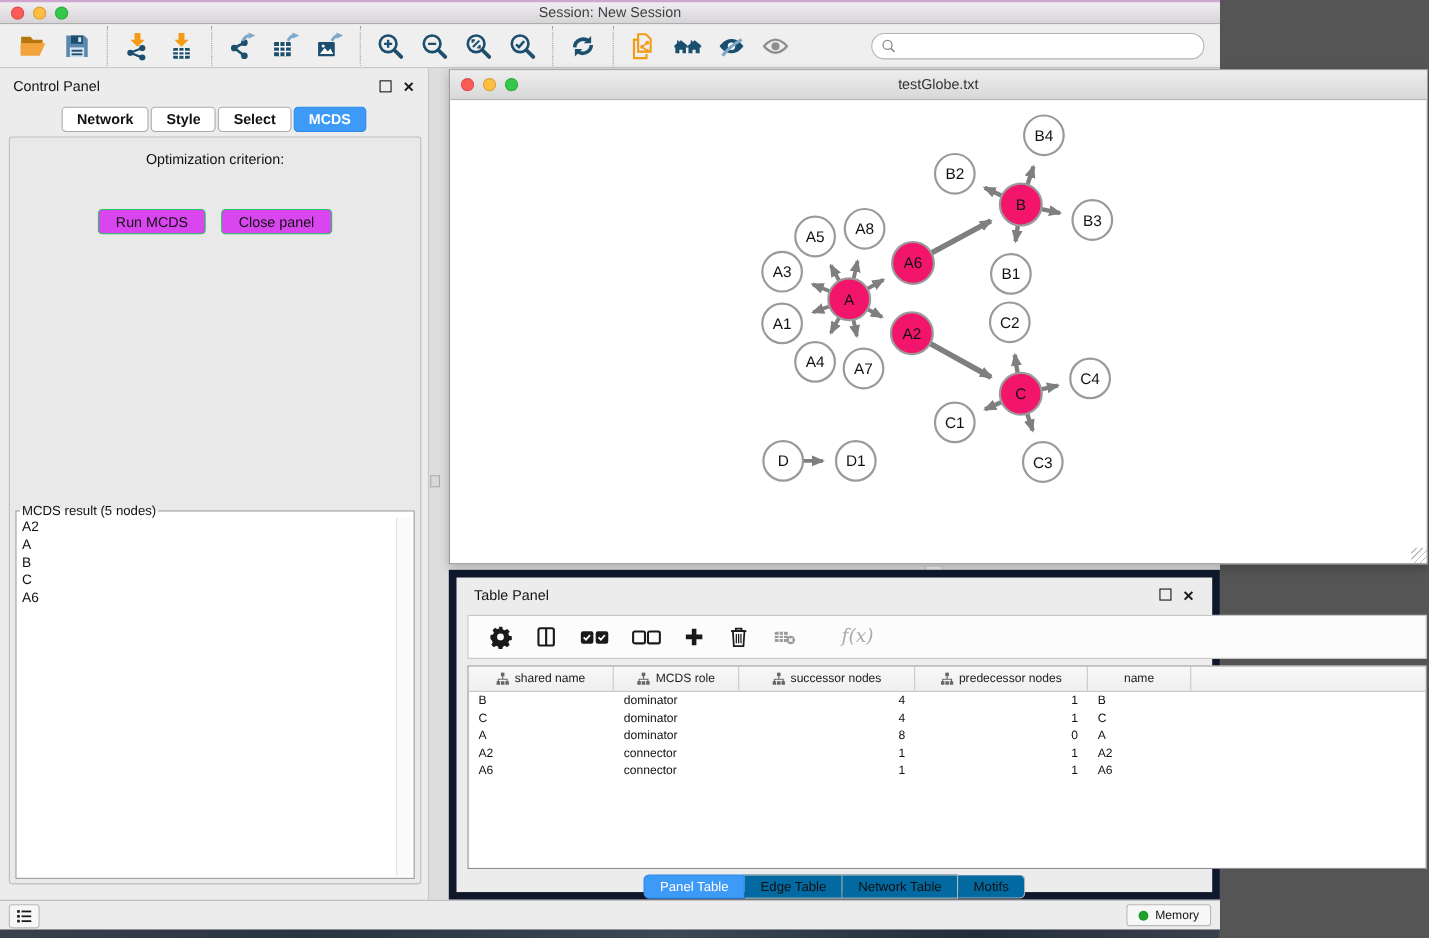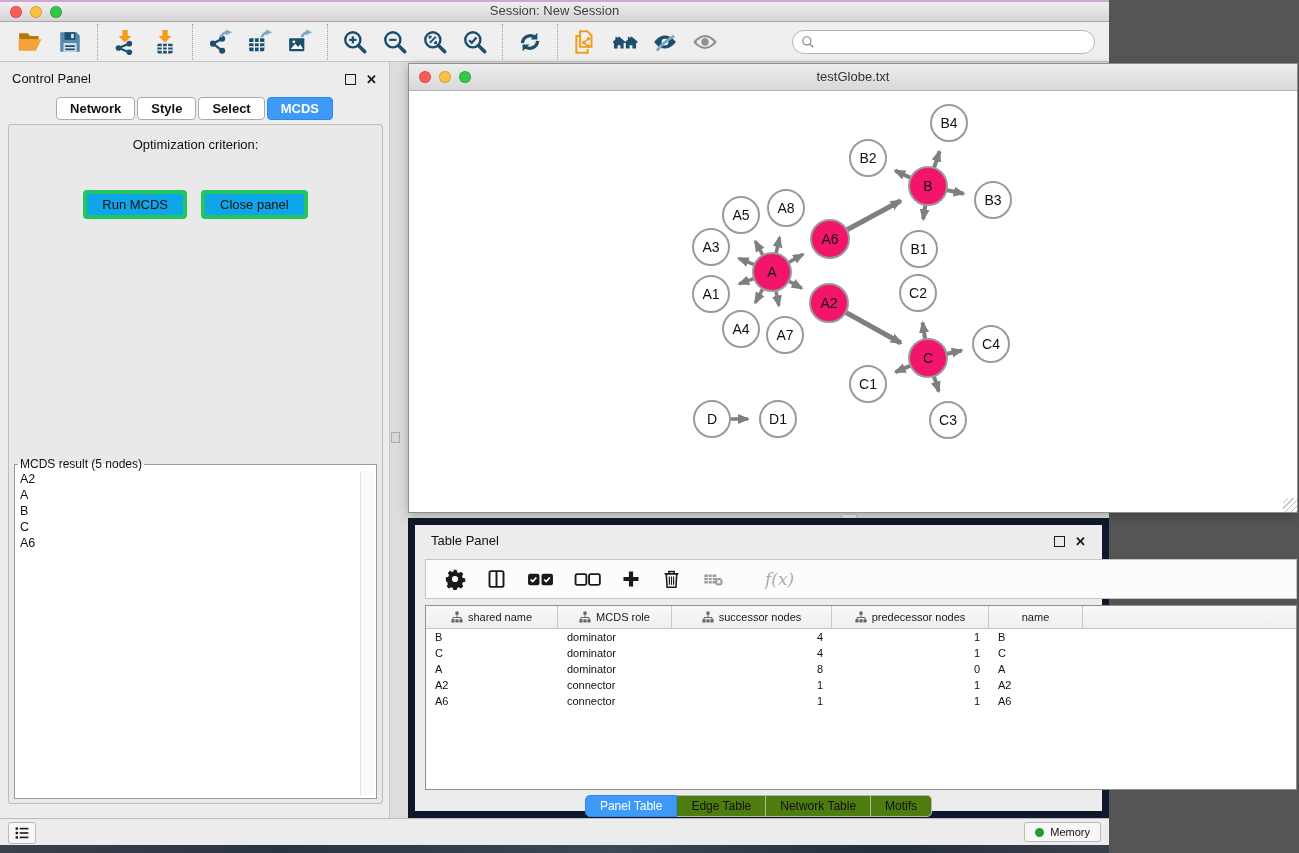--- a/index.html
+++ b/index.html
@@ -39,21 +39,21 @@
   .cp-tab.active{background:#3E9AF7;border-color:#2F87E8;color:#fff;}
   .cp-box{position:absolute;left:8px;right:6px;top:62px;bottom:14px;background:#E9E9E9;border:1px solid #BDBDBD;border-radius:3px;}
   .opt-label{position:absolute;top:12px;left:0;right:0;text-align:center;font-size:13px;color:#111;}
   .select{position:absolute;left:34px;top:33px;width:312px;height:23px;box-sizing:border-box;background:#fff;
     border:1px solid #ABABAB;border-radius:4px;display:flex;align-items:center;}
   .select-text{flex:1;font-size:13px;padding-left:8px;white-space:nowrap;overflow:hidden;color:#111;}
   .select-stepper{width:19px;height:21px;background:linear-gradient(#72B2FC,#3C8DF8);border-radius:0 3px 3px 0;position:relative;}
   .select-stepper:before{content:"";position:absolute;left:5px;top:4px;border:4.5px solid transparent;border-bottom-color:#fff;border-top-width:0;}
   .select-stepper:after{content:"";position:absolute;left:5px;bottom:4px;border:4.5px solid transparent;border-top-color:#fff;border-bottom-width:0;}
   .cp-actions{position:absolute;top:65px;left:0;right:0;display:flex;justify-content:center;gap:14px;}
-  .btn{font-size:13px;padding:3px 15px;background:#0ea5e9;border:4px solid #22c55e;border-radius:4px;color:#111;cursor:default;}
+  .btn{font-size:13px;padding:3px 15px;background:#d946ef;border:1px solid #22c55e;border-radius:4px;color:#111;cursor:default;}
   fieldset.result{position:absolute;left:5px;right:5px;top:332px;bottom:4px;margin:0;padding:0;border:1px solid #9A9A9A;background:#fff;}
   fieldset.result legend{font-size:12px;margin-left:3px;padding:0 2px;color:#111;}
   .result-list{position:absolute;left:2px;right:16px;top:0;bottom:2px;overflow:hidden;}
   .result-item{font-size:12.5px;line-height:16px;padding-left:3px;color:#111;}
   .result-scroll{position:absolute;top:0;bottom:2px;right:2px;width:13px;background:#FAFAFA;border-left:1px solid #E2E2E2;}
   .v-handle{position:absolute;left:391px;top:370px;width:9px;height:11px;background:#D8D8D8;border:1px solid #ADADAD;box-sizing:border-box;}
 
   
   .right{position:absolute;left:391px;right:0;top:0;height:100%;}
 
@@ -77,21 +77,21 @@
   .fx{font-family:"DejaVu Serif",serif;font-style:italic;font-size:17px;color:#ABABAB;margin-left:20px;}
   .tp-table{position:absolute;left:10px;top:80px;width:872px;height:185px;box-sizing:border-box;background:#fff;border:1px solid #8F8F8F;overflow:hidden;}
   .tp-thead{display:flex;height:22px;background:linear-gradient(#F8F8F8,#EFEFEF);border-bottom:1px solid #C2C2C2;}
   .tp-th{display:flex;align-items:center;justify-content:center;gap:5px;border-right:1px solid #C9C9C9;
     font-size:11px;color:#1A1A1A;box-sizing:border-box;flex:0 0 auto;}
   .tp-th.filler{flex:1;border-right:none;}
   .attr-ic{width:12px;height:12px;}
   .tp-row{display:flex;height:16px;align-items:center;font-size:11px;color:#111;}
   .tp-td{box-sizing:border-box;padding:0 9px;flex:0 0 auto;white-space:nowrap;}
   .tp-tabs{position:absolute;left:0;right:0;top:270px;display:flex;justify-content:center;}
-  .tp-tab{font-size:12px;padding:3px 14px;background:#4d7c0f;border:1px solid #B5B5B5;border-left-width:0;color:#111;cursor:default;}
+  .tp-tab{font-size:12px;padding:3px 14px;background:#0369a1;border:1px solid #B5B5B5;border-left-width:0;color:#111;cursor:default;}
   .tp-tab:first-child{border-left-width:1px;border-radius:5px 0 0 5px;}
   .tp-tab:last-child{border-radius:0 5px 5px 0;}
   .tp-tab.active{background:#3E9AF7;border-color:#2F87E8;color:#fff;}
 
   
   .statusbar{position:absolute;left:0;right:0;bottom:8px;height:27px;background:#ECECEC;border-top:1px solid #BDBDBD;box-sizing:border-box;}
   .sb-list-btn{position:absolute;left:8px;top:3px;width:26px;height:20px;background:#F7F7F7;border:1px solid #B9B9B9;border-radius:3px;
     display:flex;align-items:center;justify-content:center;}
   .memory-btn{position:absolute;right:8px;top:3px;height:20px;box-sizing:border-box;padding:0 10px;background:#F7F7F7;
     border:1px solid #B9B9B9;border-radius:3px;display:flex;align-items:center;gap:6px;font-size:11px;color:#111;}

